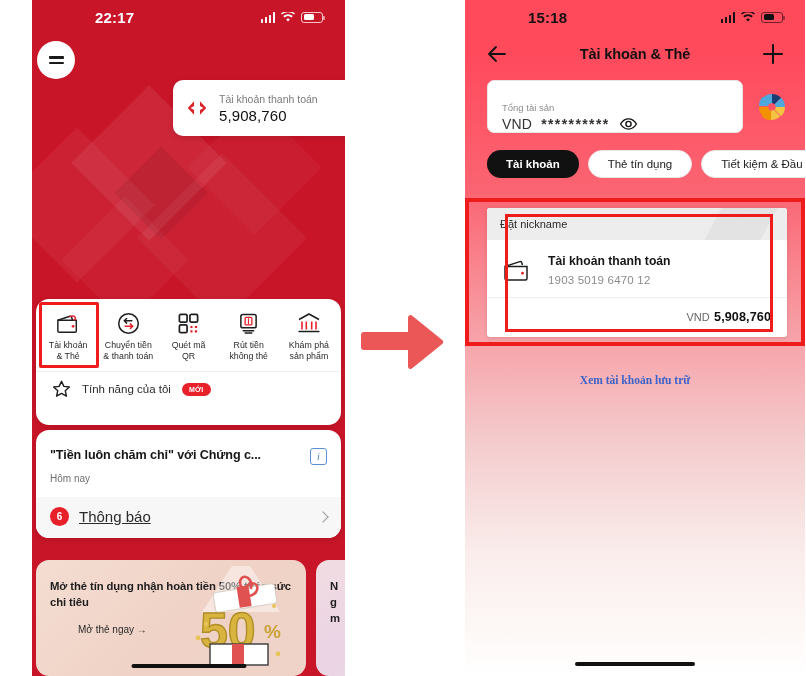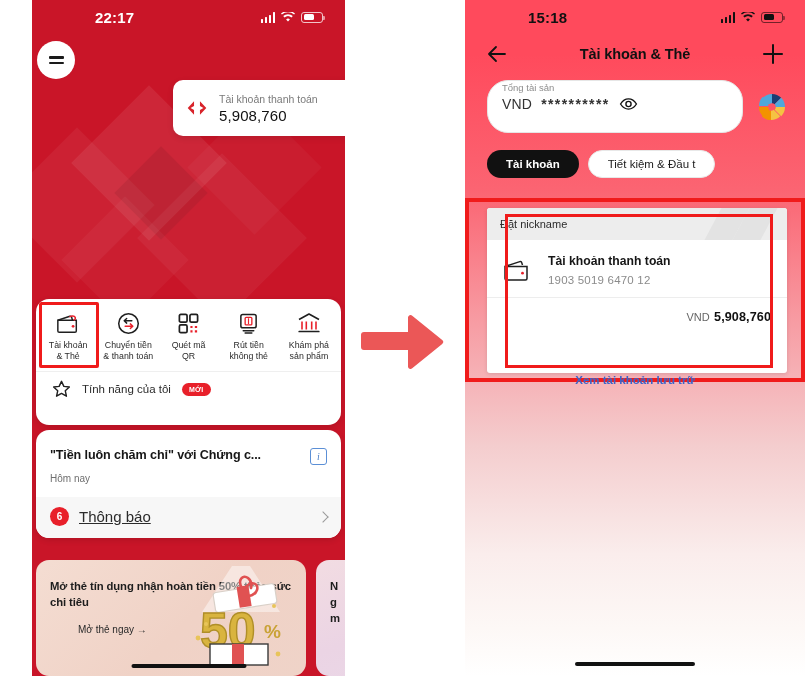--- a/index.html
+++ b/index.html
@@ -131,54 +131,54 @@
   .r-appbar { position:absolute; top:34px; left:0; right:0; height:40px;
     display:flex; align-items:center; padding:0 22px; }
   .r-title { flex:1; text-align:center; font-size:14.5px; font-weight:700; color:#111; letter-spacing:-.1px; }
   .back-arrow { width:20px; height:20px; position:relative; flex:none; }
   .plus-btn { width:20px; height:20px; position:relative; flex:none; }
   .plus-btn::before,.plus-btn::after{content:"";position:absolute;background:#111;border-radius:1px;}
   .plus-btn::before{left:0;right:0;top:9px;height:2px;}
   .plus-btn::after{top:0;bottom:0;left:9px;width:2px;}
 
   .asset-row { position:absolute; top:80px; left:22px; right:16px; display:flex; align-items:center; gap:12px; }
-  .asset-box { flex:1; height:53px; background:#fff; border:1px solid #E6E6E6; border-radius:21px;
-    padding:0 14px; }
+  .asset-box { flex:1; height:53px; background:#fff; border:1px solid #E6E6E6; border-radius:7px;
+    padding:20px 14px; }
   .asset-lbl { font-size:9.5px; color:#8d8d8d; line-height:13px; }
   .asset-val { display:flex; align-items:center; gap:9px; margin-top:2px; }
   .asset-val .cur { font-size:14px; color:#333; letter-spacing:.2px; }
   .asset-val .mask { font-size:14px; color:#333; letter-spacing:1.4px; font-weight:700; }
   .eye { width:19px; height:12px; flex:none; }
   .brand-logo { width:34px; height:34px; flex:none; }
 
   .tabs { position:absolute; top:150px; left:22px; right:0; display:flex; gap:9px; }
   .tab { height:28px; border-radius:15px; display:flex; align-items:center; justify-content:center;
     padding:0 19px; font-size:11.5px; font-weight:700; white-space:nowrap; }
   .tab.on { background:#111; color:#fff; }
   .tab.off { background:#fff; color:#1c1c1c; border:1px solid #E8E8E8; font-weight:400; }
 
-  .acct-wrap { position:absolute; top:198px; left:0; right:0; height:184px; }
+  .acct-wrap { position:absolute; top:198px; left:0; right:0; height:148px; }
   .acct-outer { position:absolute; inset:0 0 0 0; border:4px solid #F01B1B; }
   .acct-card { position:absolute; left:22px; right:18px; top:10px; bottom:9px;
     background:#fff; border-radius:3px; overflow:hidden; box-shadow:0 1px 4px rgba(0,0,0,.12); }
   .acct-inner-hl { position:absolute; left:18px; right:14px; top:6px; bottom:5px;
     border:3px solid #F01B1B; pointer-events:none; z-index:3; }
   .nick { height:32px; background:#EDEDED; display:flex; align-items:center; padding:0 13px; position:relative; overflow:hidden; }
   .nick span { font-size:11px; color:#2c2c2c; position:relative; z-index:2; }
   .nick .arw { position:absolute; top:-6px; width:28px; height:44px; background:#E3E3E3; transform:skewX(-28deg); }
   .acct-body { display:flex; align-items:center; gap:15px; padding:13px 13px 11px 16px; }
   .wallet-ic { width:30px; height:24px; flex:none; }
   .acct-name { font-size:12.2px; font-weight:700; color:#161616; line-height:16px; }
   .acct-num { font-size:11.5px; color:#8b8b8b; margin-top:5px; letter-spacing:.2px; }
   .acct-foot { border-top:1px solid #EDEDED; padding:9px 16px 0; text-align:right; }
   .acct-foot .c { font-size:11px; color:#666; }
   .acct-foot .v { font-size:12.6px; font-weight:700; color:#111; letter-spacing:.1px; }
 
   .archive-link { position:absolute; top:374px; left:0; right:0; text-align:center;
-    font-size:11.5px; font-weight:700; color:#3C63C9; }
+    font-size:11.5px; font-weight:700; color:#3C63C9;font-family:Liberation Serif, serif; }
 
   
   .big-arrow { position:absolute; left:360px; top:310px; width:88px; height:62px; }
 </style>
 </head>
 <body>
 
 <div class="stage">
 
   <div class="phone" id="phone-left">
@@ -405,20 +405,21 @@
         <path d="M30 17h-9.2a3.8 3.8 0 0 1-1.1 2.7l6.5 6.5A13 13 0 0 0 30 17z" fill="#F5C342"></path>
         <path d="M25.2 26.2l-6.5-6.5a3.8 3.8 0 0 1-2.7 1.1V30a13 13 0 0 0 9.2-3.8z" fill="#F5C342"></path>
         <path d="M16 30v-9.2a3.8 3.8 0 0 1-2.7-1.1l-6.5 6.5A13 13 0 0 0 16 30z" fill="#F39200"></path>
         <path d="M7.8 26.2l6.5-6.5A3.8 3.8 0 0 1 13.2 17H4a13 13 0 0 0 3.8 9.2z" fill="#F39200"></path>
         <path d="M4 16h9.2a3.8 3.8 0 0 1 1.1-2.7L7.8 6.8A13 13 0 0 0 4 16z" fill="#4FA8DC"></path>
       </svg>
     </div>
 
     <div class="tabs">
       <div class="tab on">Tài khoản</div>
+      <div class="tab off">Thẻ tín dụng</div>
       <div class="tab off">Tiết kiệm &amp; Đầu t</div>
     </div>
 
     <div class="acct-wrap">
       <div class="acct-outer"></div>
       <div class="acct-card">
         <div class="acct-inner-hl"></div>
         <div class="nick">
           <span>Đặt nickname</span>
           <div class="arw" style="right:46px;"></div>

